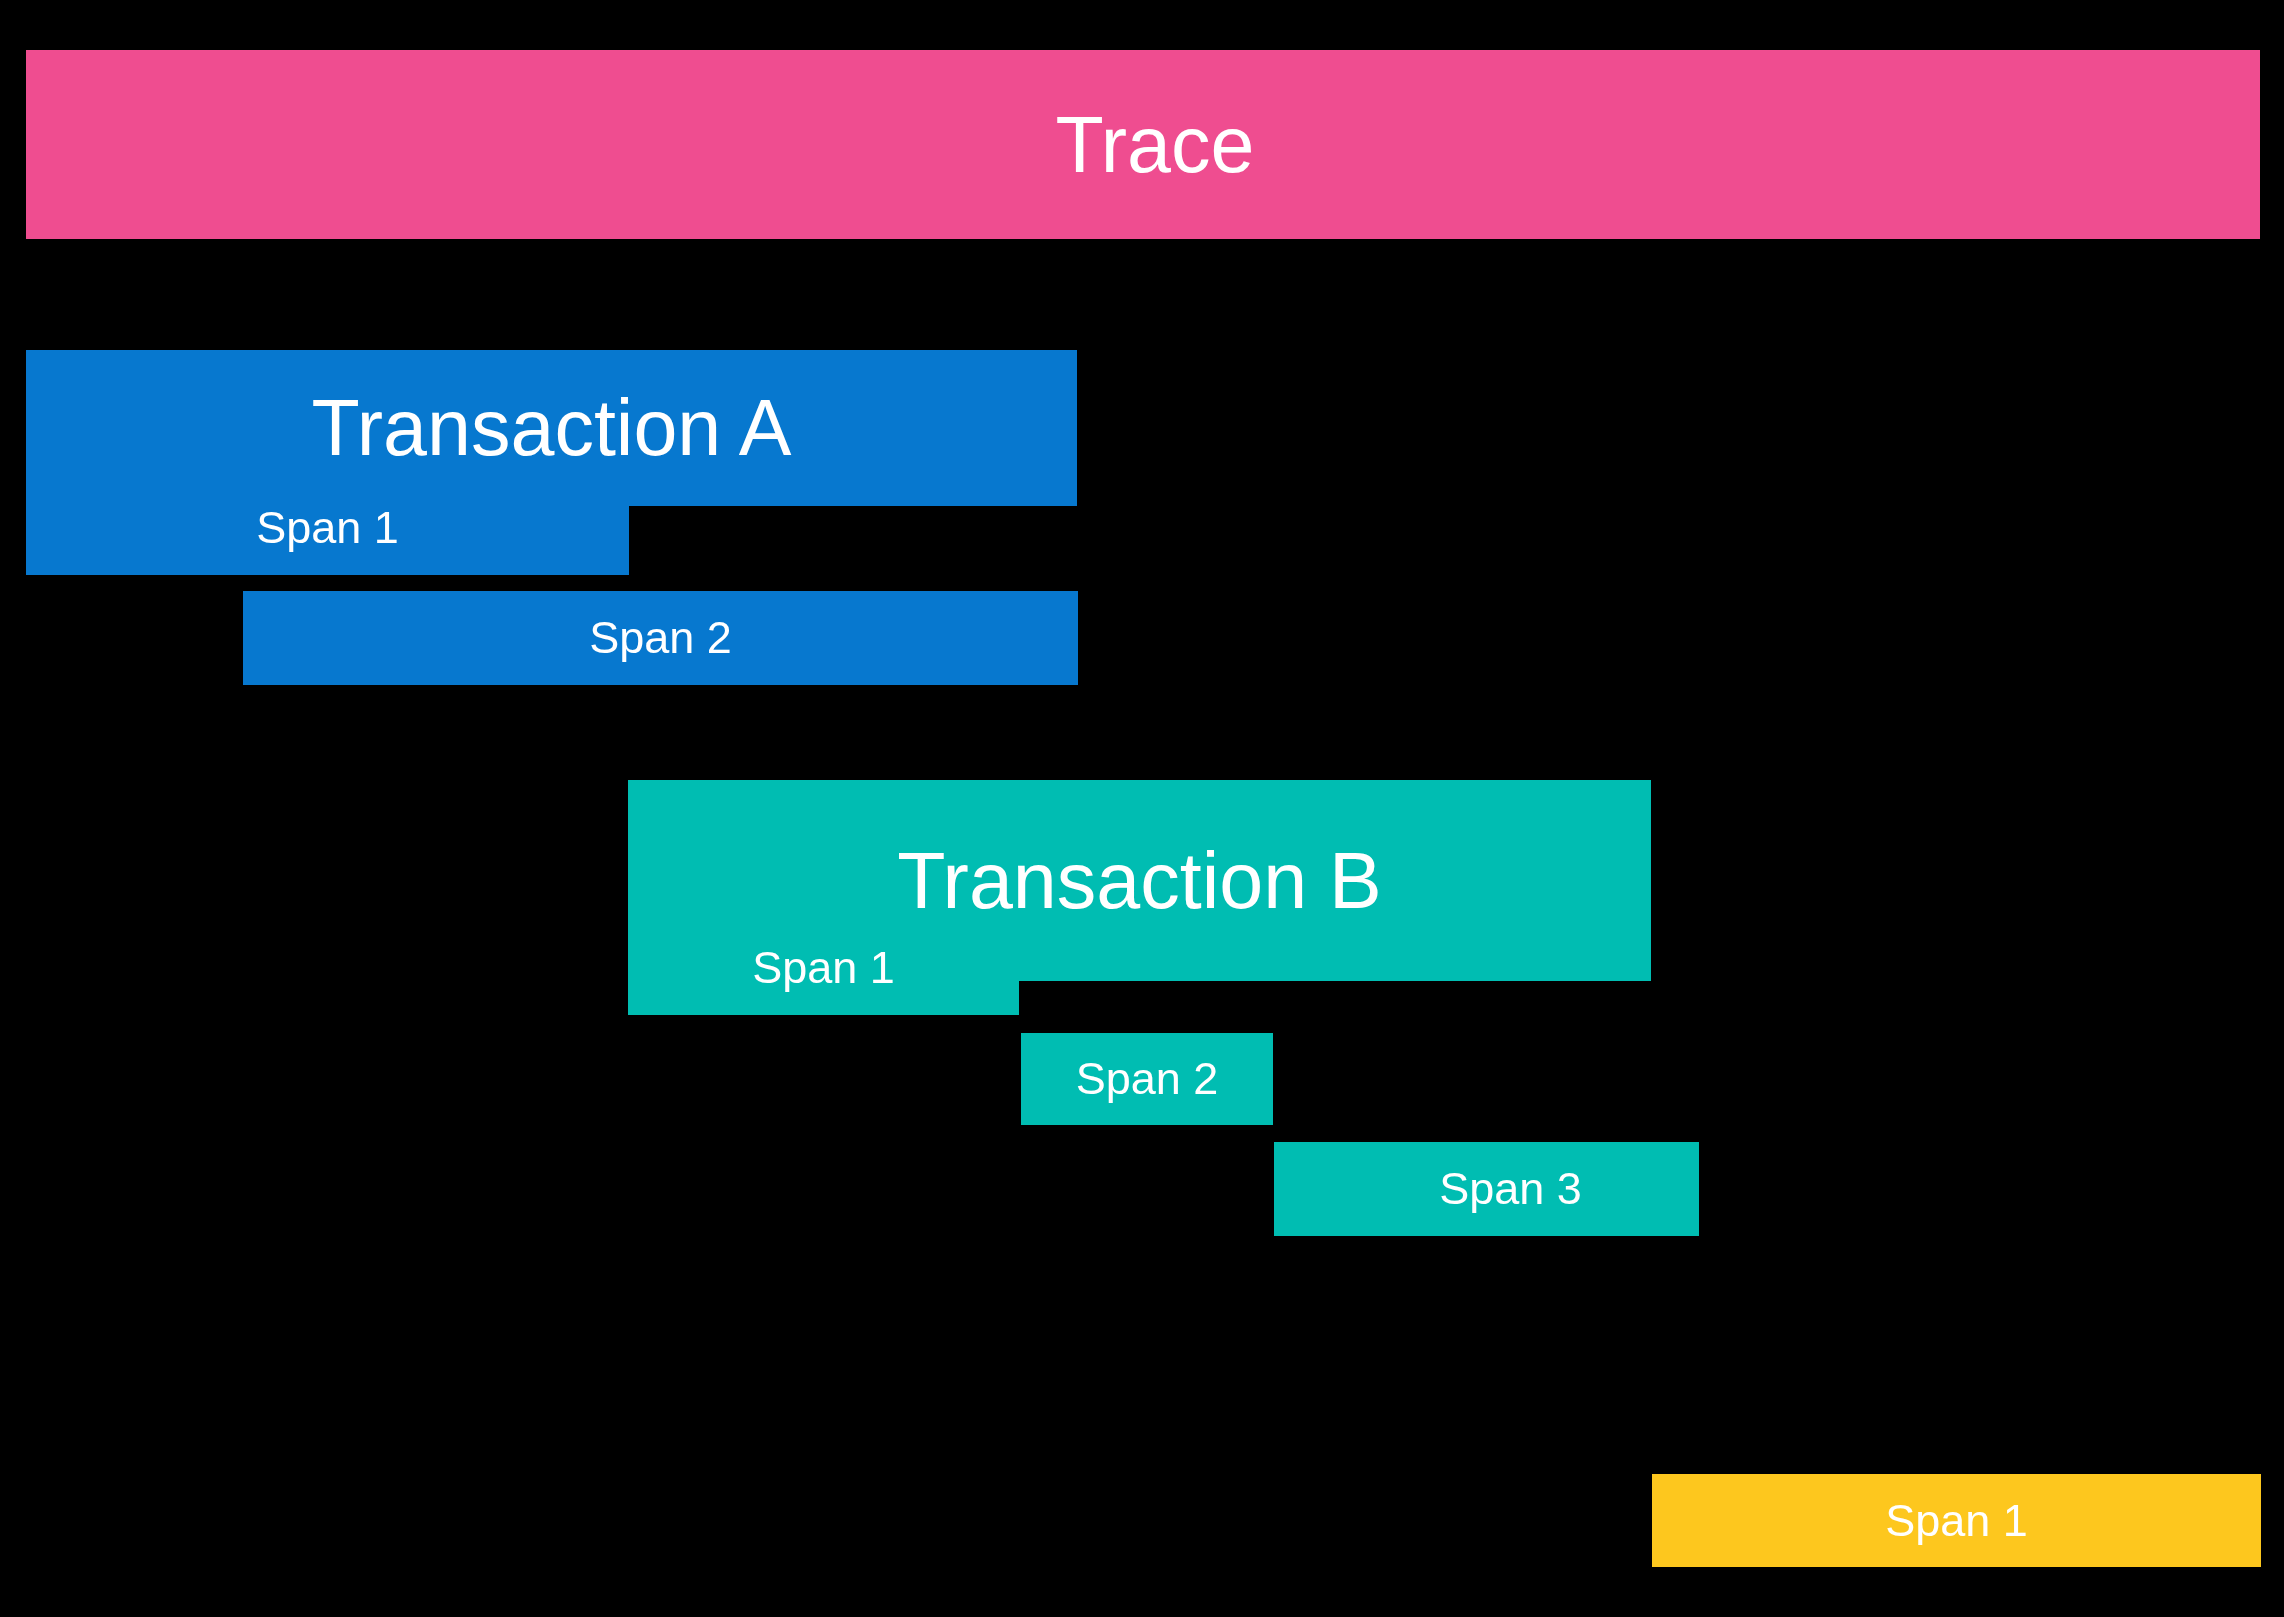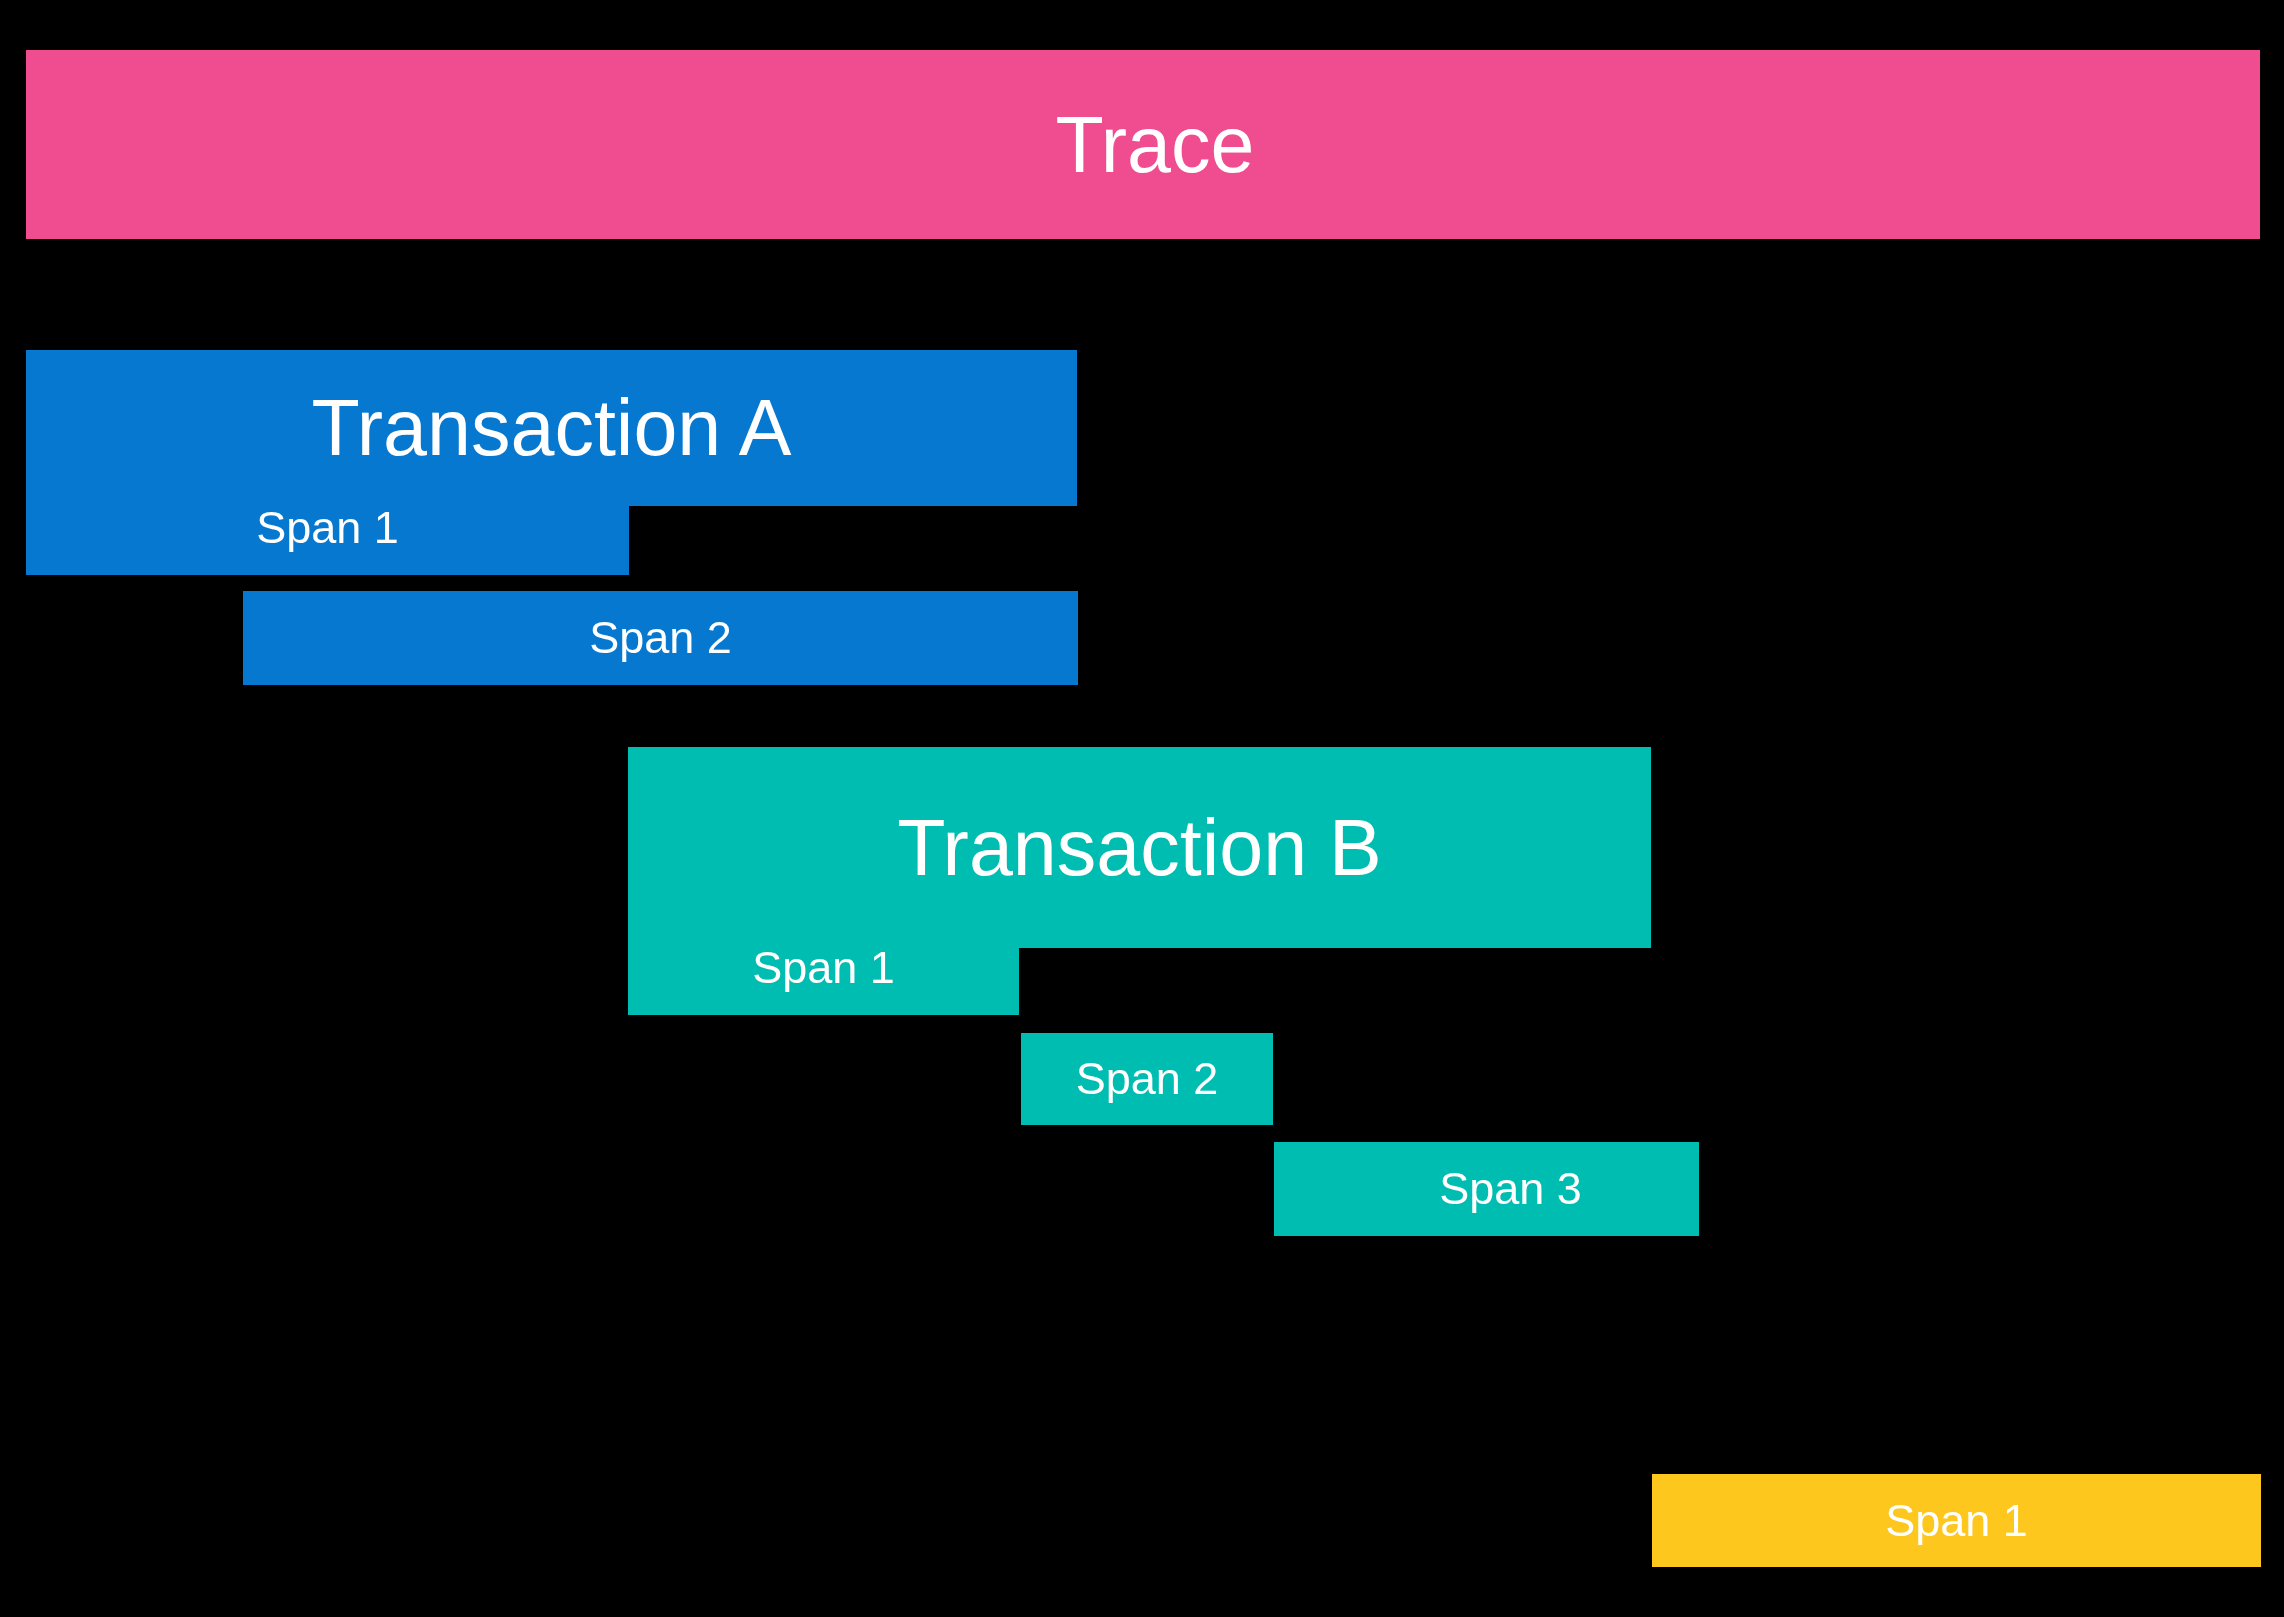--- a/index.html
+++ b/index.html
@@ -24,21 +24,21 @@
     white-space: nowrap;
   }
   .lbl-lg { font-size: 79px; }
   .lbl-sm { font-size: 45px; }
 
   
   .trace-bar   { left: 26px;   top: 50px;   width: 2234px; height: 189px; }
   .txa-bar     { left: 26px;   top: 308px;  width: 1051px; height: 156px; margin-top: 42px; }
   .a-span1-bar { left: 26px;   top: 480px;  width: 603px;  height: 95px; }
   .a-span2-bar { left: 243px;  top: 591px;  width: 835px; height: 94px; }
-  .txb-bar     { left: 628px;  top: 747px;  width: 1023px; height: 201px; }
+  .txb-bar     { left: 628px;  top: 780px;  width: 1023px; height: 201px; }
   .b-span1-bar { left: 628px;  top: 921px; width: 391px;  height: 94px; }
   .b-span2-bar { left: 1021px; top: 1033px; width: 252px;  height: 92px; }
   .b-span3-bar { left: 1274px; top: 1142px; width: 377px;  height: 94px; padding-left: 48px; }
   .txc-bar     { left: 1652px; top: 1300px; width: 609px;  height: 158px; }
   .c-span1-bar { left: 1652px; top: 1474px; width: 609px;  height: 93px; }
 </style>
 </head>
 <body>
 
 <div id="canvas" style="background: rgb(0, 0, 0);">

